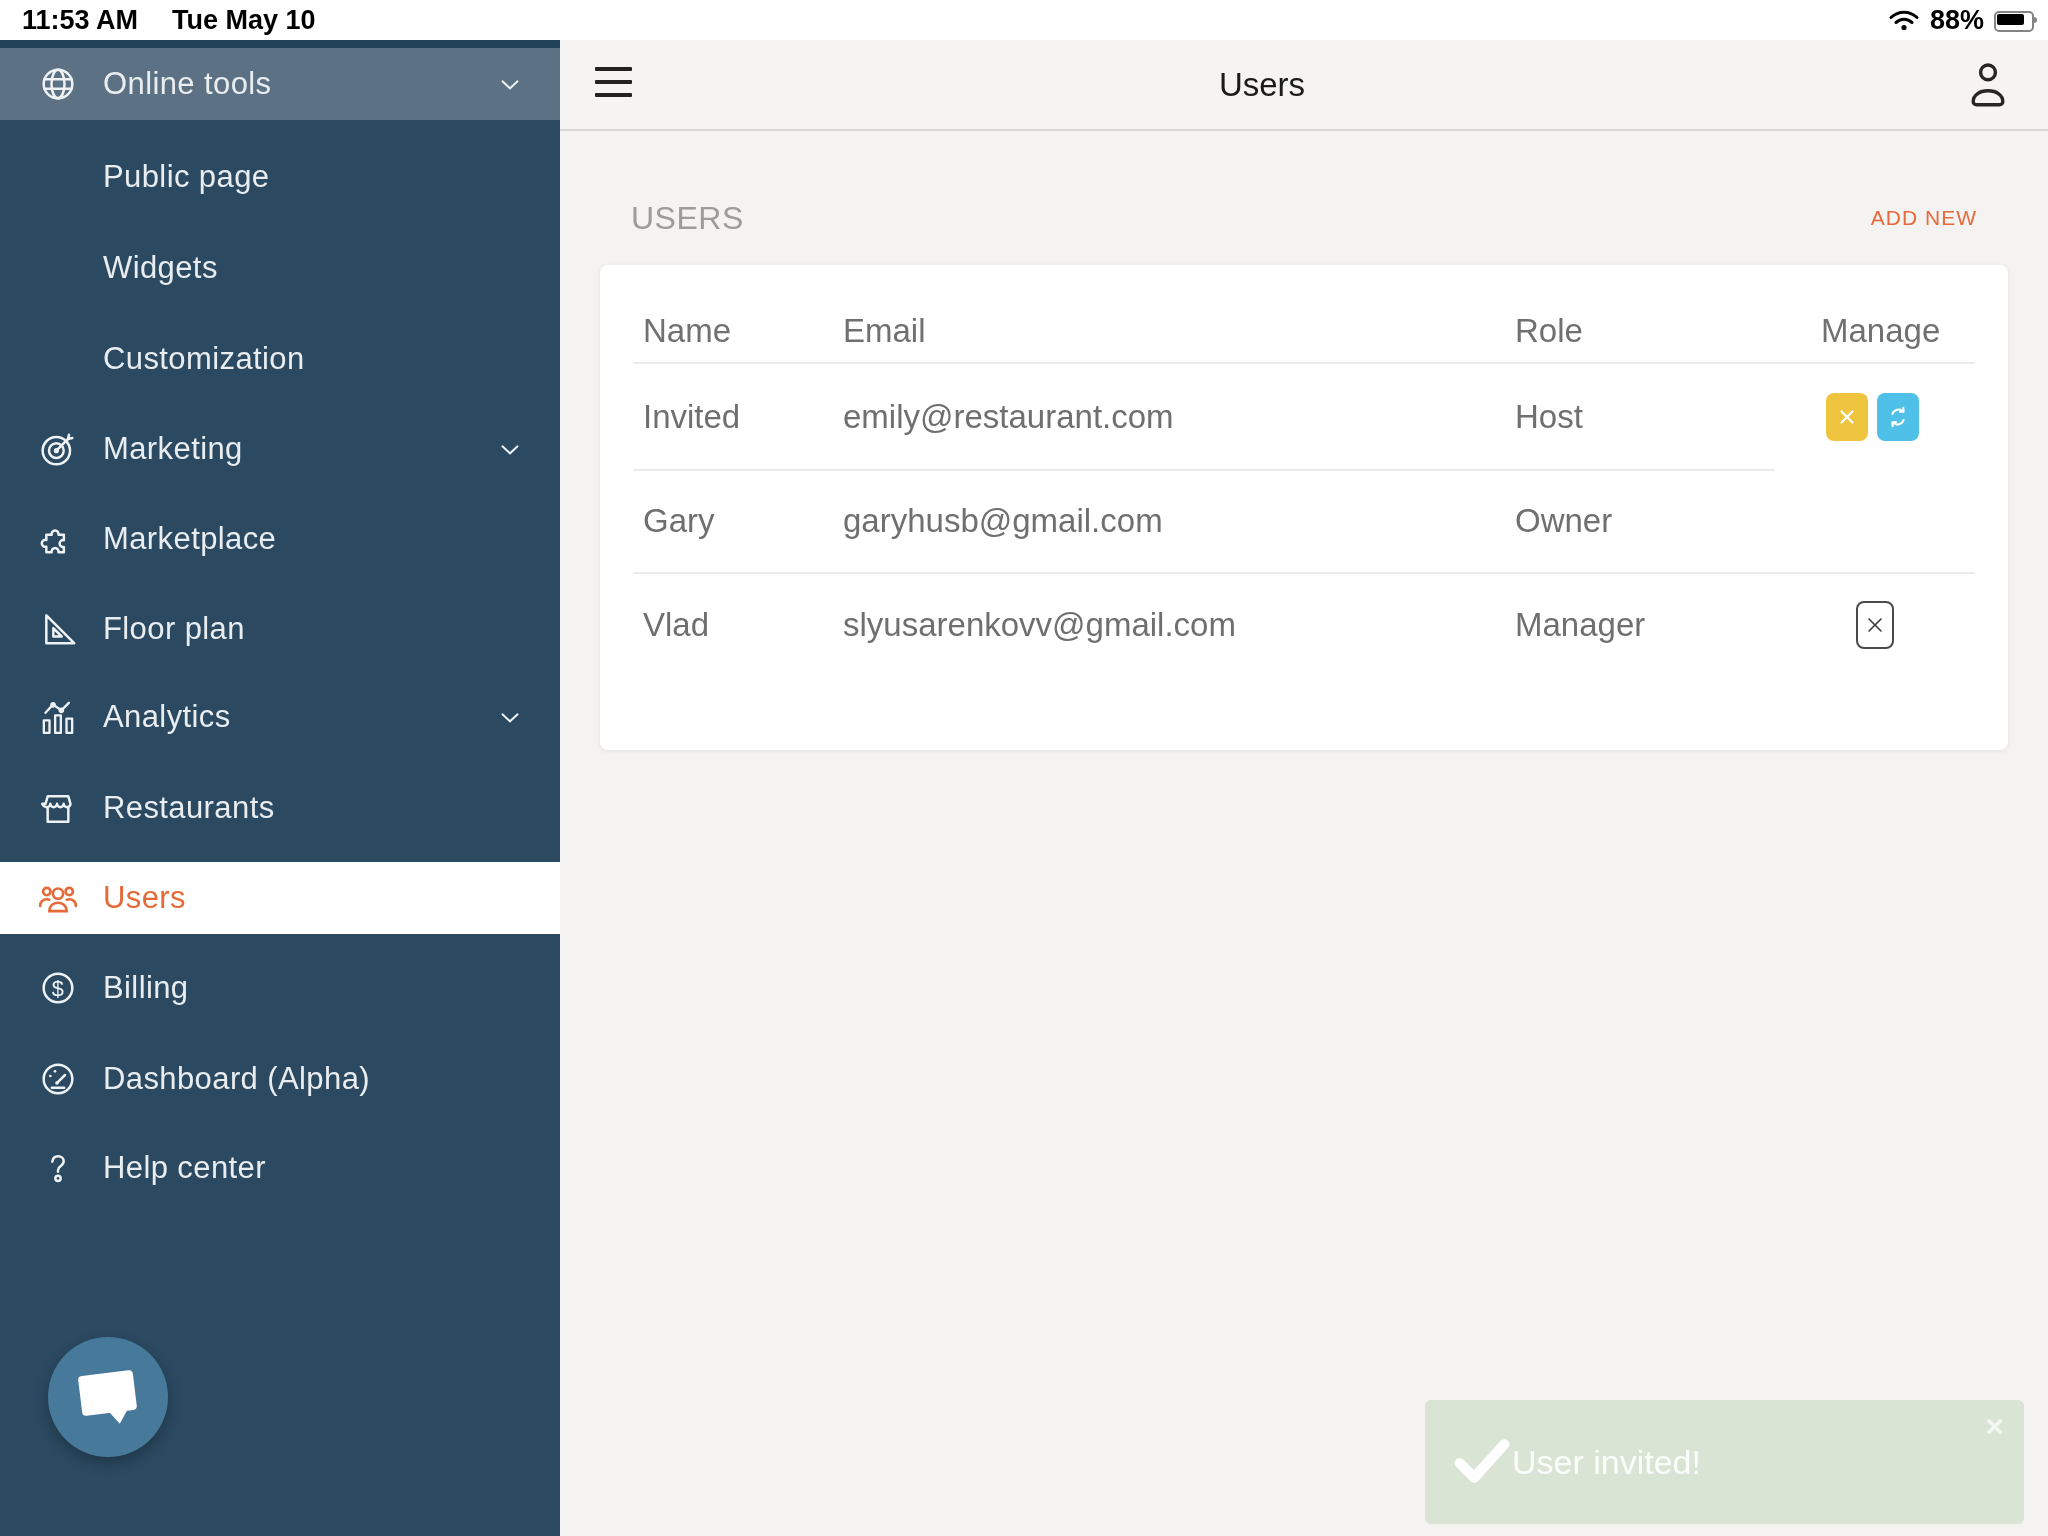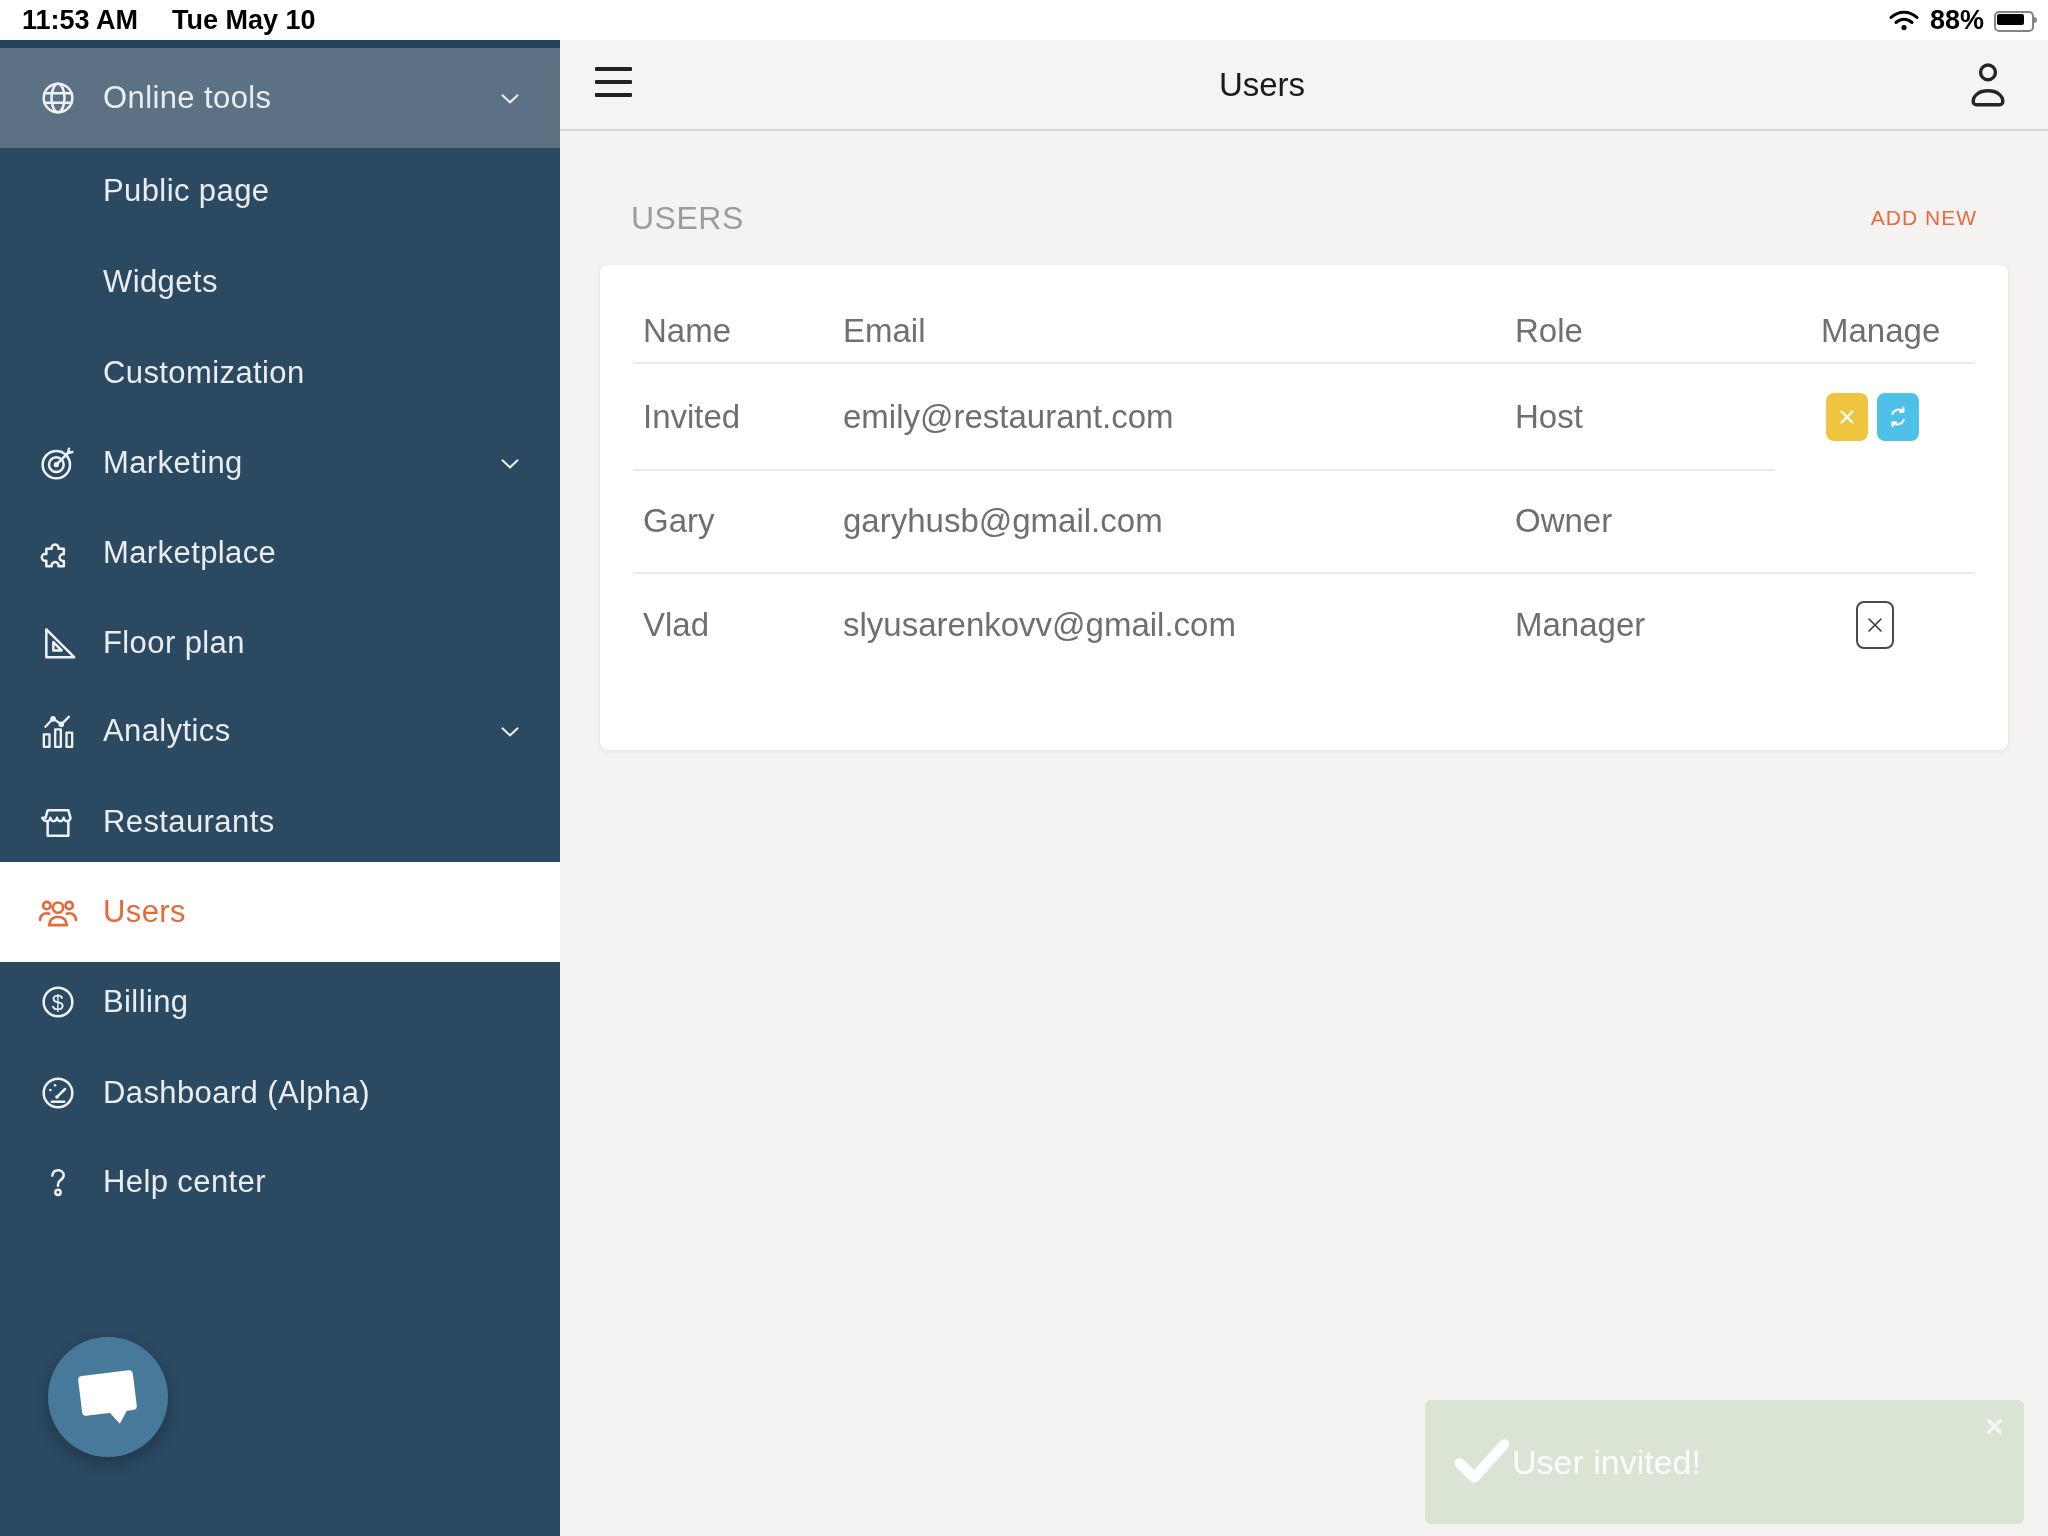--- a/index.html
+++ b/index.html
@@ -11,21 +11,21 @@
            font-size:27px;font-weight:700;}
   .sb-right{position:absolute;right:8px;top:0;height:40px;display:flex;align-items:center;gap:10px;
             font-size:27px;font-weight:700;}
   .batt{position:relative;width:46px;height:22px;}
   .batt .shell{position:absolute;left:0;top:2px;width:36px;height:17px;border:2px solid #848484;border-radius:5px;}
   .batt .fill{position:absolute;left:3px;top:5px;width:27px;height:11px;background:#000;border-radius:2px;}
   .batt .tip{position:absolute;left:40px;top:8px;width:3px;height:6px;background:#848484;border-radius:0 3px 3px 0;}
   
   .sidebar{position:absolute;left:0;top:40px;width:560px;height:1496px;background:#2b4961;}
   .side-top-strip{position:absolute;left:0;top:0;width:560px;height:9px;background:#22425a;}
-  .nav-item{position:absolute;left:0;width:560px;height:100px;display:flex;align-items:center;
+  .nav-item{position:absolute;left:0;width:560px;height:72px;display:flex;align-items:center;
             color:#e9edf0;font-size:31px;font-weight:400;letter-spacing:.4px;cursor:pointer;}
   .nav-item .nav-label{padding-left:103px;}
   .nav-icon{position:absolute;left:36px;top:50%;transform:translateY(-50%);width:44px;height:44px;
             display:flex;align-items:center;justify-content:center;color:#eef2f4;}
   .nav-item.active{background:#ffffff;color:#e66a38;}
   .nav-item.active .nav-icon{color:#e66a38;}
   .nav-item.parent-active{background:#5c7183;}
   .chev{position:absolute;right:37px;top:50%;transform:translateY(-50%);color:#f0f3f5;}
   .chat-fab{position:absolute;left:48px;top:1297px;width:120px;height:120px;border-radius:50%;
             background:#47799b;box-shadow:0 6px 14px rgba(0,0,0,.25);cursor:pointer;}

